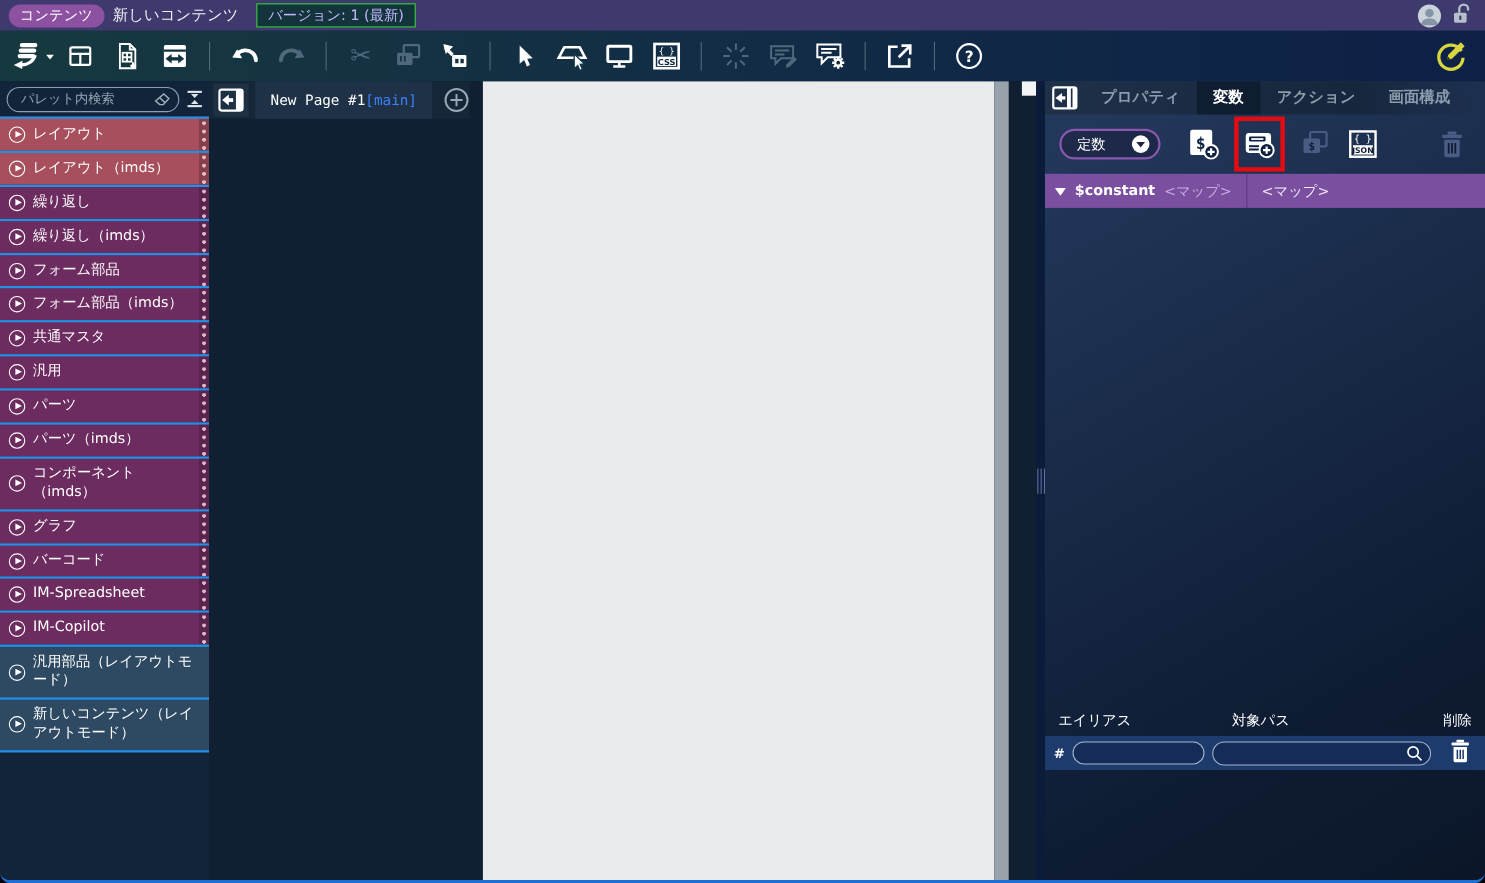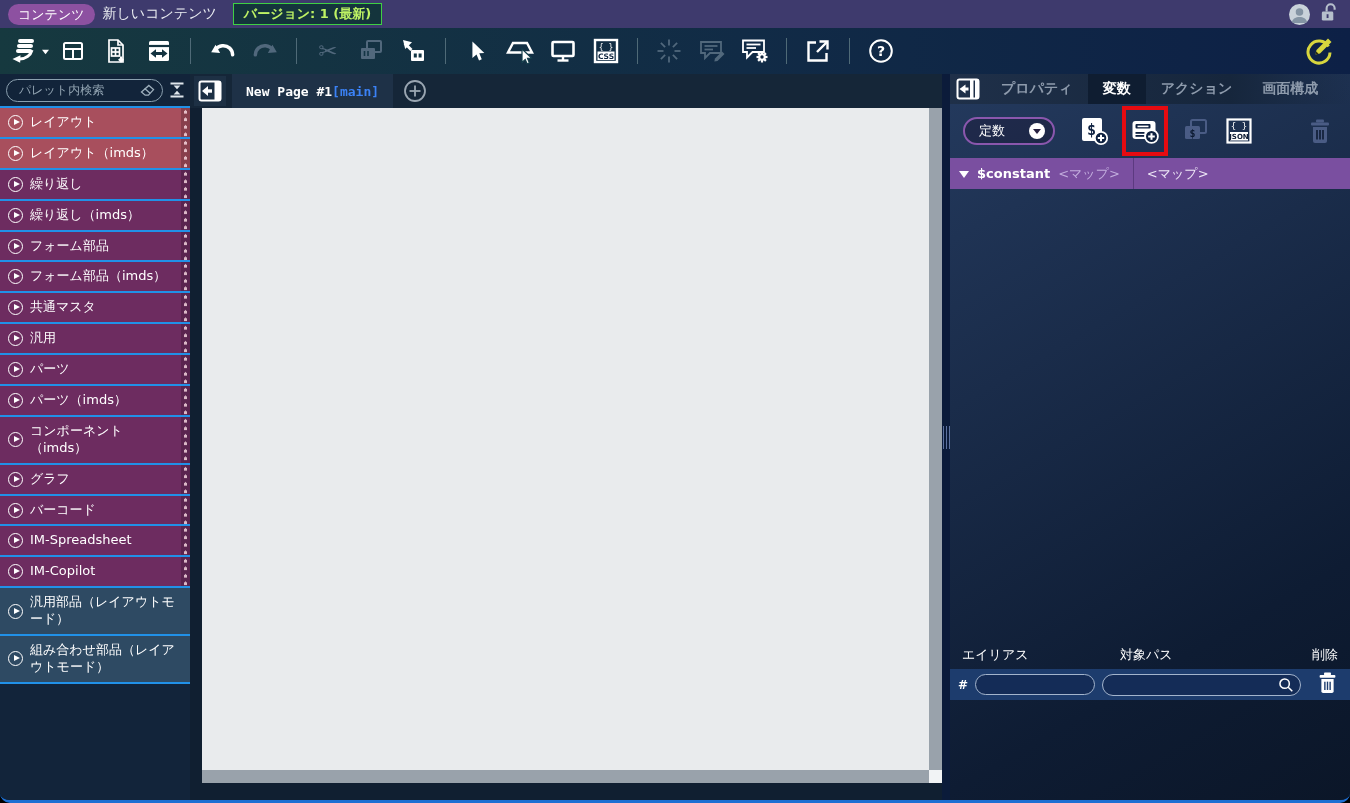--- a/index.html
+++ b/index.html
@@ -4,21 +4,21 @@
 <style>
   html,body{margin:0;padding:0;background:#000;}
   body{width:1350px;height:803px;font-family:"DejaVu Sans","Liberation Sans",sans-serif;overflow:hidden;}
   *{box-sizing:border-box;}
   .app{position:relative;width:1350px;height:803px;background:#0e1d33;border-bottom:3px solid #1d6fd3;
        border-radius:0 0 10px 10px;overflow:hidden;display:flex;flex-direction:column;}
   
   .topbar{height:28px;flex:none;background:#3e3a6d;display:flex;align-items:center;padding:0 8px;gap:8px;}
   .badge{background:#8d51a1;color:#fff;font-size:13px;line-height:1;padding:4px 10px;border-radius:11px;text-align:center;}
   .title{color:#eceff3;font-size:14px;}
-  .version{margin-left:8px;color:#bef264;border:1px solid #3fcf44;background:#14343c;font-size:13px;padding:1px 10px;font-weight:bold;}
+  .version{margin-left:8px;color:#c4b5fd;border:1px solid #3fcf44;background:#14343c;font-size:13px;padding:1px 10px;}
   .topbar-right{margin-left:auto;display:flex;align-items:center;gap:10px;padding-right:4px;}
   .avatar{width:21px;height:21px;border-radius:50%;background:#c9d2da;overflow:hidden;display:flex;align-items:flex-end;justify-content:center;}
   
   .toolbar{height:46px;flex:none;background:linear-gradient(90deg,#16393f 0%,#112b46 55%,#0d2046 100%);
            display:flex;align-items:center;padding:0 10px;gap:3px;}
   .tbtn{width:40px;height:40px;flex:none;display:flex;align-items:center;justify-content:center;color:#fff;gap:3px;}
   .tbtn.disabled{color:#51687c;}
   .tdiv{width:1px;height:26px;background:#4f6a77;margin:0 8px;flex:none;}
   .cutglyph{font-size:23px;line-height:1;}
   .edit-btn{margin-left:auto;color:#d8d63e;width:44px;}
@@ -36,21 +36,21 @@
   .v-red{background:#a84f5d;}
   .v-purple{background:#6d2c60;}
   .v-slate{background:#2e4a63;}
   .play{position:relative;width:15px;height:15px;flex:none;}
   .play::before{content:"";position:absolute;inset:0;border:1.5px solid #fff;border-radius:50%;}
   .play::after{content:"";position:absolute;left:5.5px;top:4px;border-left:6px solid #fff;border-top:3.5px solid transparent;border-bottom:3.5px solid transparent;}
   .dots{position:absolute;top:0;right:0;bottom:0;width:9px;background-color:rgba(25,8,20,.22);
         background-image:radial-gradient(circle at 4.5px 4px, rgba(255,226,233,.78) 1.6px, transparent 1.9px);
         background-size:9px 7.5px;}
   
-  .center{flex:1;display:flex;flex-direction:column;min-width:0;background:#101f31;font-weight:bold;}
+  .center{flex:1;display:flex;flex-direction:row;min-width:0;background:#101f31;}
   .ctabs{height:34px;flex:none;background:#152638;display:flex;align-items:stretch;}
   .ctab-collapse{width:32px;margin:2px 0 2px 4px;display:flex;align-items:center;justify-content:center;background:#1d3044;}
   .ctab{display:flex;align-items:center;background:#1e3147;padding:0 14px;margin-left:6px;
         font-family:"DejaVu Sans Mono","Liberation Mono",monospace;font-size:13px;color:#fff;}
   .ctab-suffix{color:#3b82f6;}
   .ctab-add{display:flex;align-items:center;margin-left:10px;}
   .canvas-row{flex:1;display:flex;padding-left:12px;min-height:0;}
   .page{flex:1;background:#e9ebed;}
   .vscroll{width:13px;flex:none;background:#99a2ab;}
   .hscroll{height:13px;flex:none;display:flex;margin-left:12px;}
@@ -377,21 +377,21 @@
           <b class="play"></b>
           <span>IM-Copilot</span>
           <i class="dots"></i>
         </div>
       <div class="p-item v-slate">
           <b class="play"></b>
           <span>汎用部品（レイアウトモード）</span>
         </div>
       <div class="p-item v-slate">
           <b class="play"></b>
-          <span>組み合わせ部品（レイアウトモード）</span>
+          <span>新しいコンテンツ（レイアウトモード）</span>
         </div>
     </div>
 
     <div class="center">
       <div class="ctabs">
         <span class="ctab-collapse">
           <svg width="24" height="22" viewBox="0 0 24 22">
               <rect x="1.5" y="1.5" width="21" height="19" rx="2" fill="none" stroke="#fff" stroke-width="2"></rect>
               <rect x="16.5" y="1.5" width="6" height="19" fill="#fff"></rect>
               <polygon points="4,11 10,6 10,16" fill="#fff"></polygon>

